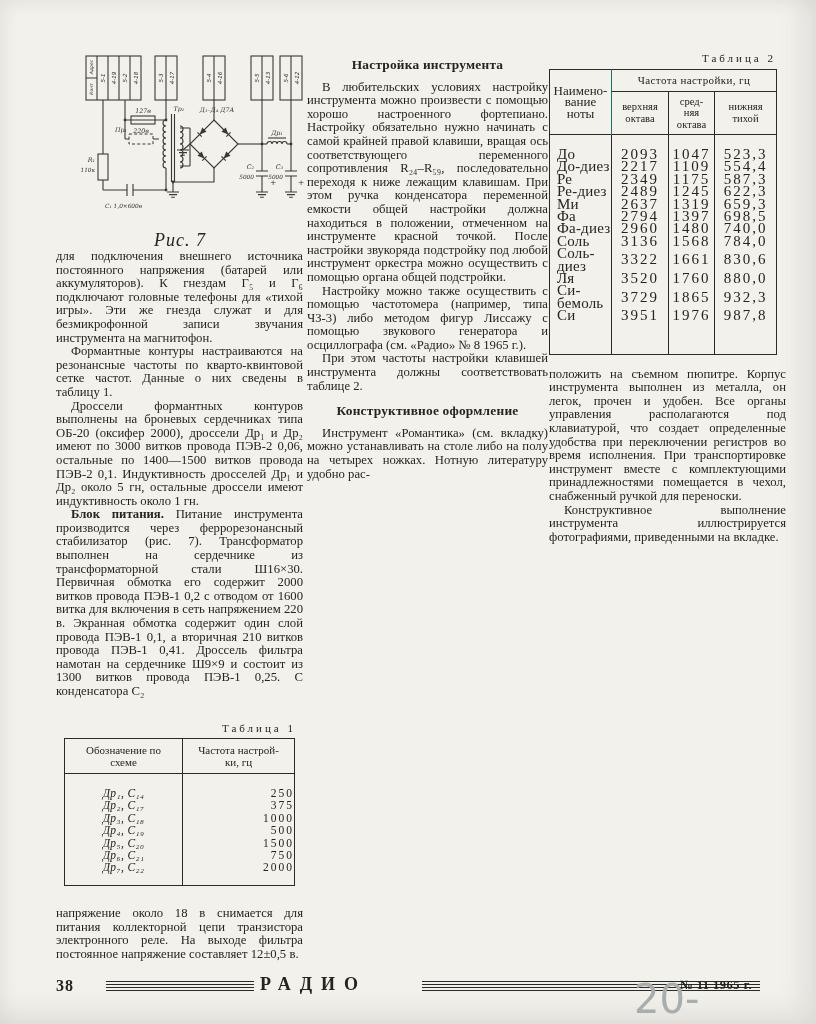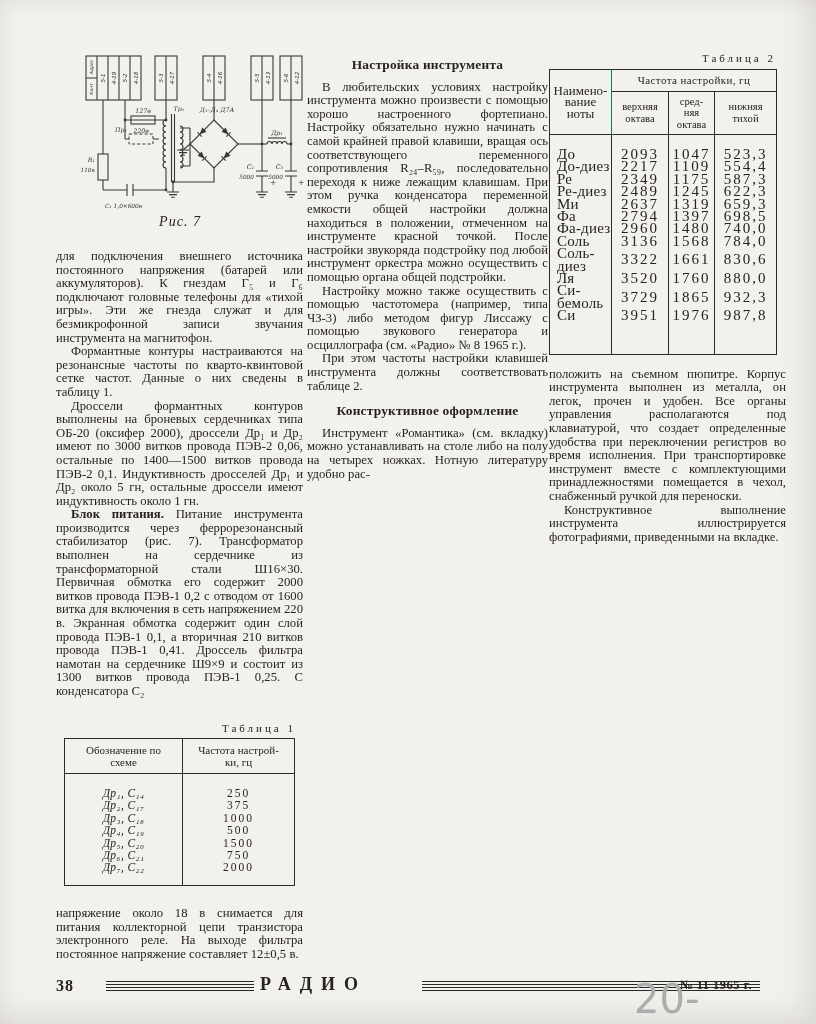--- a/index.html
+++ b/index.html
@@ -31,27 +31,27 @@
   .t2 .vline{border-left:1px solid #2c2a27;}
   .t2 tbody{border-top:1px solid #2c2a27;}
   .t2 td{font-size:15px;line-height:12.4px;}
   .t2 td.note{text-align:left;padding-left:7px;letter-spacing:.2px;}
   .t2 td.num{letter-spacing:2px;}
   .t2 tr.first td{padding-top:13px;}
   .t2 tr.last td{padding-bottom:32px;}
   .t1 th{font-size:11px;line-height:12px;padding:5px 2px;border-bottom:1px solid #2c2a27;}
   .t1 td{font-size:11.5px;line-height:12.4px;}
   .t1 td.scheme{font-style:italic;letter-spacing:.4px;}
-  .t1 td.num{letter-spacing:2px;}
+  .t1 td.num{letter-spacing:2px;text-align:right;}
   .t1 .vline{border-left:1px solid #2c2a27;}
   .t1 tr.first td{padding-top:13px;}
   .t1 tr.last td{padding-bottom:11px;}
   
   .fig svg{display:block;}
-  .fig .caption{text-align:center;font-style:italic;font-size:14px;margin-top:0;letter-spacing:1px;}
+  .fig .caption{text-align:center;font-style:italic;font-size:18px;margin-top:16px;letter-spacing:1px;}
   .ln{stroke:#3a3832;stroke-width:1.1;fill:none;}
   .lnd{stroke:#3a3832;stroke-width:1;fill:none;stroke-dasharray:3,2.2;}
   .dot{fill:#3a3832;}
   .lbl{font-family:"DejaVu Serif",serif;font-style:italic;font-size:6.3px;fill:#33302a;}
   .lbl.sm{font-size:5.8px;}
   .tv{font-family:"DejaVu Sans",sans-serif;font-style:italic;font-size:5.6px;fill:#33302a;text-anchor:middle;}
   .tv.hd{font-size:4.5px;}
   .mid{text-anchor:middle;}
   .end{text-anchor:end;}
   

